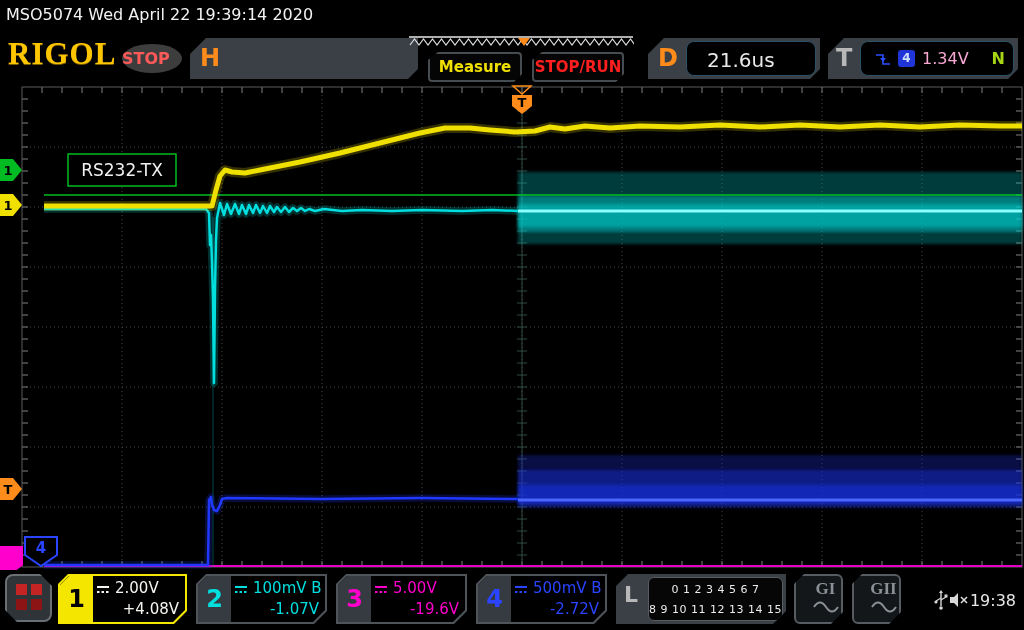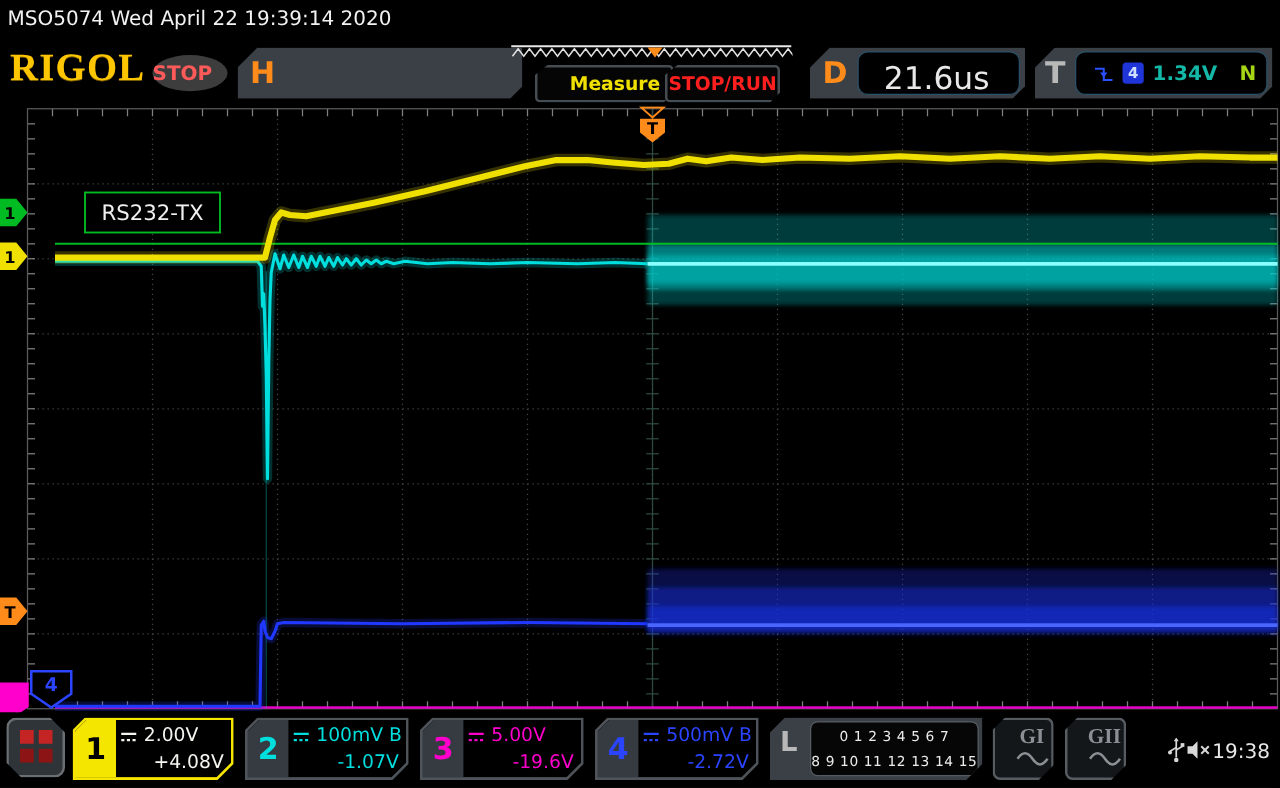--- a/index.html
+++ b/index.html
@@ -19,33 +19,33 @@
   .grp .glabel{position:absolute;top:6px;font-size:24px;font-weight:bold;color:#ff8c1a;}
   .grp .ibox{position:absolute;top:3px;bottom:3px;background:#000;border:1px solid #2a5168;border-radius:8px;}
   .hgrp{left:190px;width:228px;}
   .hgrp .glabel{left:10px;}
   .hgrp .ibox{left:36px;right:4px;}
   .tb-timebase{position:absolute;left:22px;top:6px;font-size:20px;color:#f0f0f0;}
   .ratestack{position:absolute;right:8px;top:2px;text-align:right;color:#9a9a9a;font-size:13px;line-height:15px;}
   .dgrp{left:648px;width:172px;}
   .dgrp .glabel{left:10px;}
   .dgrp .ibox{left:38px;right:4px;}
-  .tb-delay{position:absolute;left:20px;top:6px;font-size:25px;color:#e8e8e8;}
+  .tb-delay{position:absolute;left:20px;top:6px;font-size:20px;color:#e8e8e8;}
   .tgrp{left:828px;width:190px;}
   .tgrp .glabel{left:8px;color:#b8b8b8;}
   .tgrp .ibox{left:32px;right:4px;}
   .trig-items{position:absolute;left:0;top:0;right:0;bottom:0;display:flex;align-items:center;gap:7px;padding:0 8px 0 14px;}
   .trig-badge{width:17px;height:17px;background:#1f35d8;color:#cfe0ff;font-size:12px;font-weight:bold;
     text-align:center;line-height:17px;border-radius:3px;}
-  .trig-level{color:#14b8a6;font-size:16px;font-weight:bold;}
+  .trig-level{color:#f9a8d4;font-size:16px;font-weight:normal;}
   .trig-mode{margin-left:auto;color:#a5d514;font-size:16px;font-weight:bold;}
   .btn{position:absolute;top:22px;height:26px;background:#050505;border:2px solid #454c52;border-radius:4px;
     font-size:15px;font-weight:bold;text-align:center;line-height:26px;
     clip-path:polygon(10px 0,100% 0,100% calc(100% - 8px),calc(100% - 8px) 100%,0 100%,0 8px);}
-  .btn-measure{left:428px;width:90px;color:#f0e000;padding-left:17px;}
+  .btn-measure{left:428px;width:90px;color:#f0e000;}
   .btn-stoprun{left:532px;width:88px;color:#ff1f1f;}
   .waveind{position:absolute;left:408px;top:5px;}
   
   .bottombar{position:absolute;left:0;top:570px;width:100%;height:60px;background:#000;}
   .menu-btn{position:absolute;left:5px;top:4px;width:47px;height:48px;background:#2f3439;border:2px solid #6a6f74;
     border-radius:8px;box-sizing:border-box;clip-path:polygon(0 0,calc(100% - 12px) 0,100% 12px,100% 100%,12px 100%,0 calc(100% - 12px));}
   .menu-grid{position:absolute;left:9px;top:8px;width:26px;height:26px;display:grid;
     grid-template-columns:11px 11px;grid-template-rows:11px 11px;gap:4px;}
   .menu-grid i{display:block;}
   .chbox{position:absolute;top:4px;height:50px;

